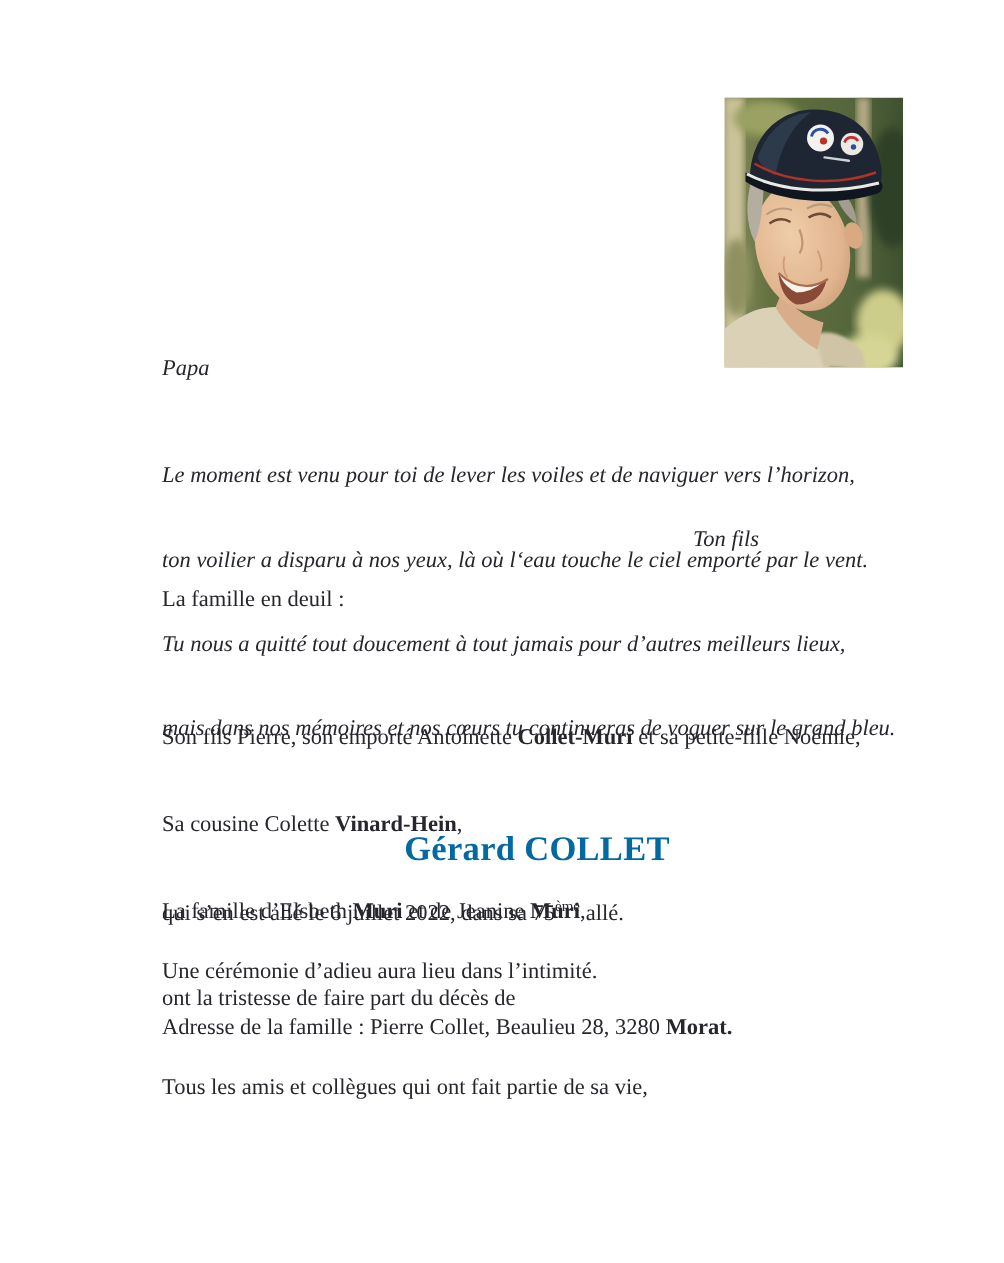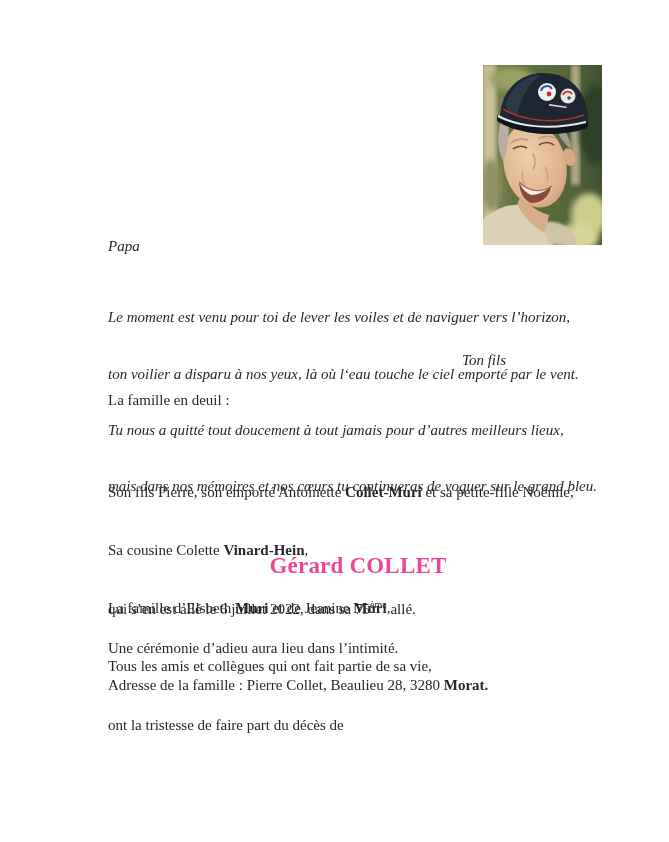--- a/index.html
+++ b/index.html
@@ -15,21 +15,21 @@
   .italic{font-style:italic;}
   .papa{left:108px;top:237px;}
   .poem{left:108px;top:271px;}
   .poem div{white-space:pre;}
   .tonfils{right:96px;top:351px;text-align:right;}
   .famille-intro{left:108px;top:391px;}
   .family{left:108px;top:444px;line-height:19.4px;}
   .family div{white-space:pre;}
   .deceased{
     position:absolute;left:108px;top:553px;width:500px;
-    text-align:center;font-size:23px;font-weight:bold;color:#ec4899;
+    text-align:center;font-size:23px;font-weight:bold;color:#0369a1;
     line-height:26px;letter-spacing:0.2px;
   }
   .death-line{left:108px;top:600px;}
   .ceremony-line{left:108px;top:639px;}
   .address-line{left:108px;top:676px;}
   .seg-b{font-weight:bold;}
   sup.seg-sup{font-size:10px;line-height:0;vertical-align:super;text-align:center;}
   .photo{
     position:absolute;left:483px;top:65px;width:122px;height:180px;
   }
@@ -129,22 +129,22 @@
   </div>
 
   <div class="txt italic tonfils">Ton fils</div>
 
   <div class="txt famille-intro">La famille en deuil :</div>
 
   <div class="txt family">
     <div><span>Son fils Pierre, son emporté Antoinette </span><span class="seg-b">Collet-Muri</span><span> et sa petite-fille Noémie,</span></div>
     <div><span>Sa cousine Colette </span><span class="seg-b">Vinard-Hein</span><span>,</span></div>
     <div><span>La famille d’Elsbeth </span><span class="seg-b">Muri</span><span> et de Jeanine </span><span class="seg-b">Muri</span><span>,</span></div>
+    <div><span>ont la tristesse de faire part du décès de</span></div>
     <div><span>Tous les amis et collègues qui ont fait partie de sa vie,</span></div>
-    <div><span>ont la tristesse de faire part du décès de</span></div>
   </div>
 
   <div class="deceased">Gérard COLLET</div>
 
   <div class="txt death-line"><span>qui s’en est allé le 6 juillet 2022, dans sa 75</span><sup class="seg-sup">ème</sup><span> allé.</span></div>
 
   <div class="txt ceremony-line">Une cérémonie d’adieu aura lieu dans l’intimité.</div>
 
   <div class="txt address-line"><span>Adresse de la famille : Pierre Collet, Beaulieu 28, 3280 </span><span class="seg-b">Morat.</span></div>
 

